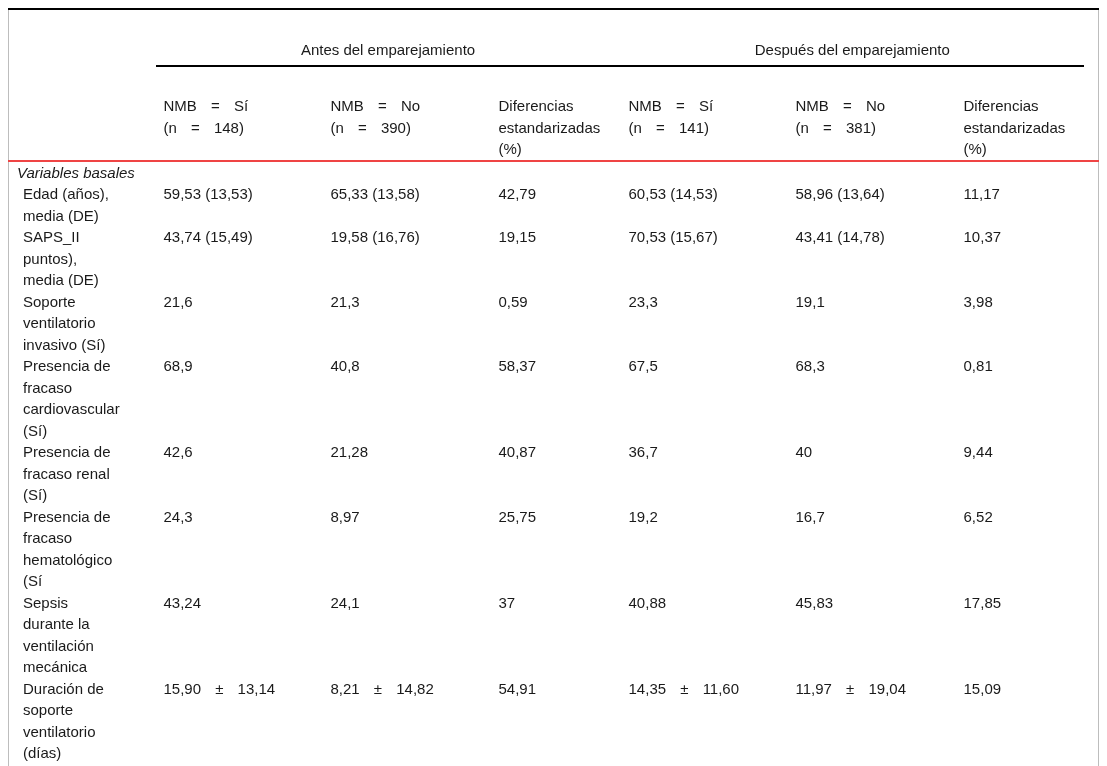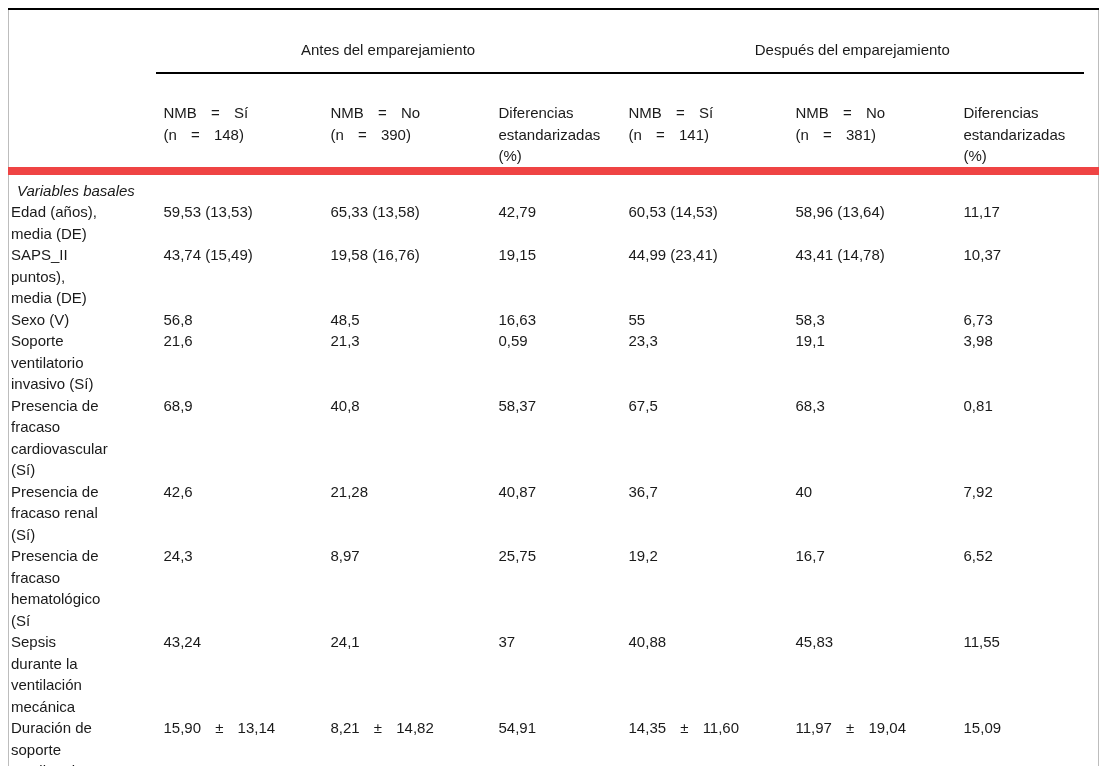--- a/index.html
+++ b/index.html
@@ -36,47 +36,46 @@
   th, td {
     font-weight: normal;
     text-align: left;
     vertical-align: top;
     padding: 0 6px 0 8px;
     font-size: 15px;
     line-height: 21.5px;
     white-space: pre-line;
     overflow: hidden;
   }
-  th.stub, td.rowlabel { padding-left: 2px; }
+  th.stub, td.rowlabel { padding-left: 14px; }
 
   
   tr.group-row th { padding: 0; }
   .group-inner {
     text-align: center;
-    padding: 7px 0 12px 0;
+    padding: 7px 0 5px 0;
     border-bottom: 2px solid #000;
     font-size: 15px;
     line-height: 21px;
     white-space: nowrap;
   }
   th.group2 .group-inner { margin-right: 14px; }
 
   
   tr.colhead-row th {
-    border-bottom: 8px solid #ef4444;
+    border-bottom: 2px solid #ef4444;
     padding-top: 7px;
     padding-bottom: 0;
   }
 
   
   .ws { word-spacing: 10px; }
 
   td.section {
     font-style: italic;
-    padding-top: 5px;
   }
   tr.last-row td { padding-bottom: 5px; }
 </style>
 </head>
 <body>
 
 <table class="paper-table">
   <colgroup>
     <col class="c1">
       <col class="c2">
@@ -130,34 +129,25 @@
       <td>11,17</td>
     </tr>
 
     <tr>
       <td class="rowlabel">SAPS_II
 puntos),
 media (DE)</td>
       <td>43,74 (15,49)</td>
       <td>19,58 (16,76)</td>
       <td>19,15</td>
-      <td>44,99 (23,41)</td>
+      <td>70,53 (15,67)</td>
       <td>43,41 (14,78)</td>
       <td>10,37</td>
     </tr>
 
-    <tr>
-      <td class="rowlabel">Sexo (V)</td>
-      <td>56,8</td>
-      <td>48,5</td>
-      <td>16,63</td>
-      <td>55</td>
-      <td>58,3</td>
-      <td>6,73</td>
-    </tr>
 
     <tr>
       <td class="rowlabel">Soporte
 ventilatorio
 invasivo (Sí)</td>
       <td>21,6</td>
       <td>21,3</td>
       <td>0,59</td>
       <td>23,3</td>
       <td>19,1</td>
@@ -179,21 +169,21 @@
 
     <tr>
       <td class="rowlabel">Presencia de
 fracaso renal
 (Sí)</td>
       <td>42,6</td>
       <td>21,28</td>
       <td>40,87</td>
       <td>36,7</td>
       <td>40</td>
-      <td>7,92</td>
+      <td>9,44</td>
     </tr>
 
     <tr>
       <td class="rowlabel">Presencia de
 fracaso
 hematológico
 (Sí</td>
       <td>24,3</td>
       <td>8,97</td>
       <td>25,75</td>
@@ -205,21 +195,21 @@
     <tr>
       <td class="rowlabel">Sepsis
 durante la
 ventilación
 mecánica</td>
       <td>43,24</td>
       <td>24,1</td>
       <td>37</td>
       <td>40,88</td>
       <td>45,83</td>
-      <td>11,55</td>
+      <td>17,85</td>
     </tr>
 
     <tr class="last-row">
       <td class="rowlabel">Duración de
 soporte
 ventilatorio
 (días)</td>
       <td class="ws">15,90 ± 13,14</td>
       <td class="ws">8,21 ± 14,82</td>
       <td>54,91</td>

